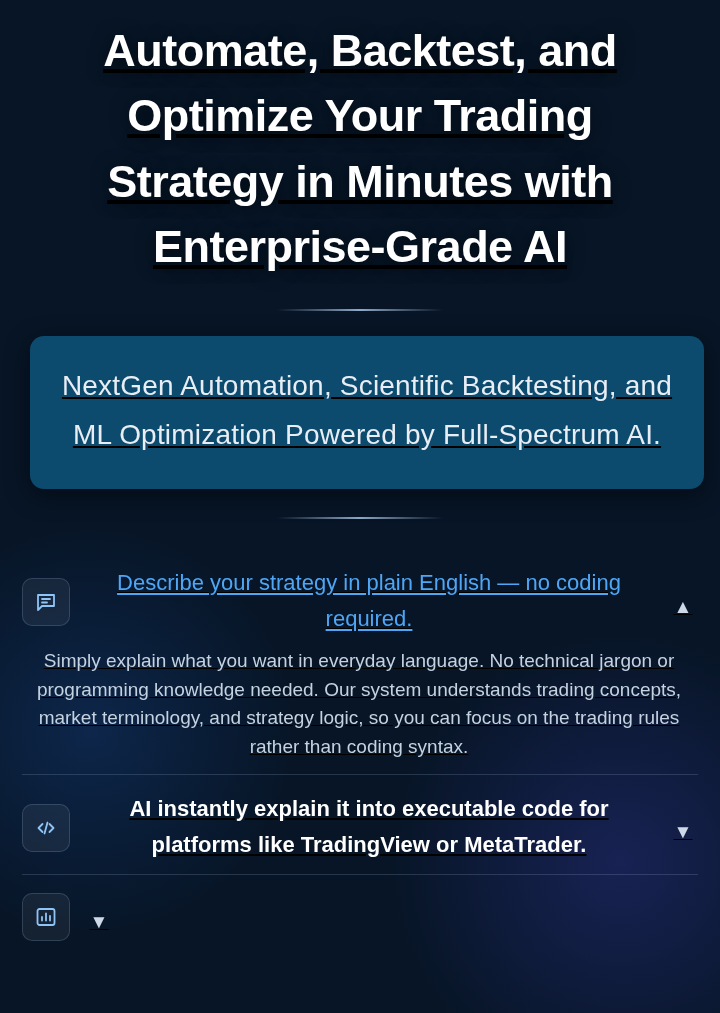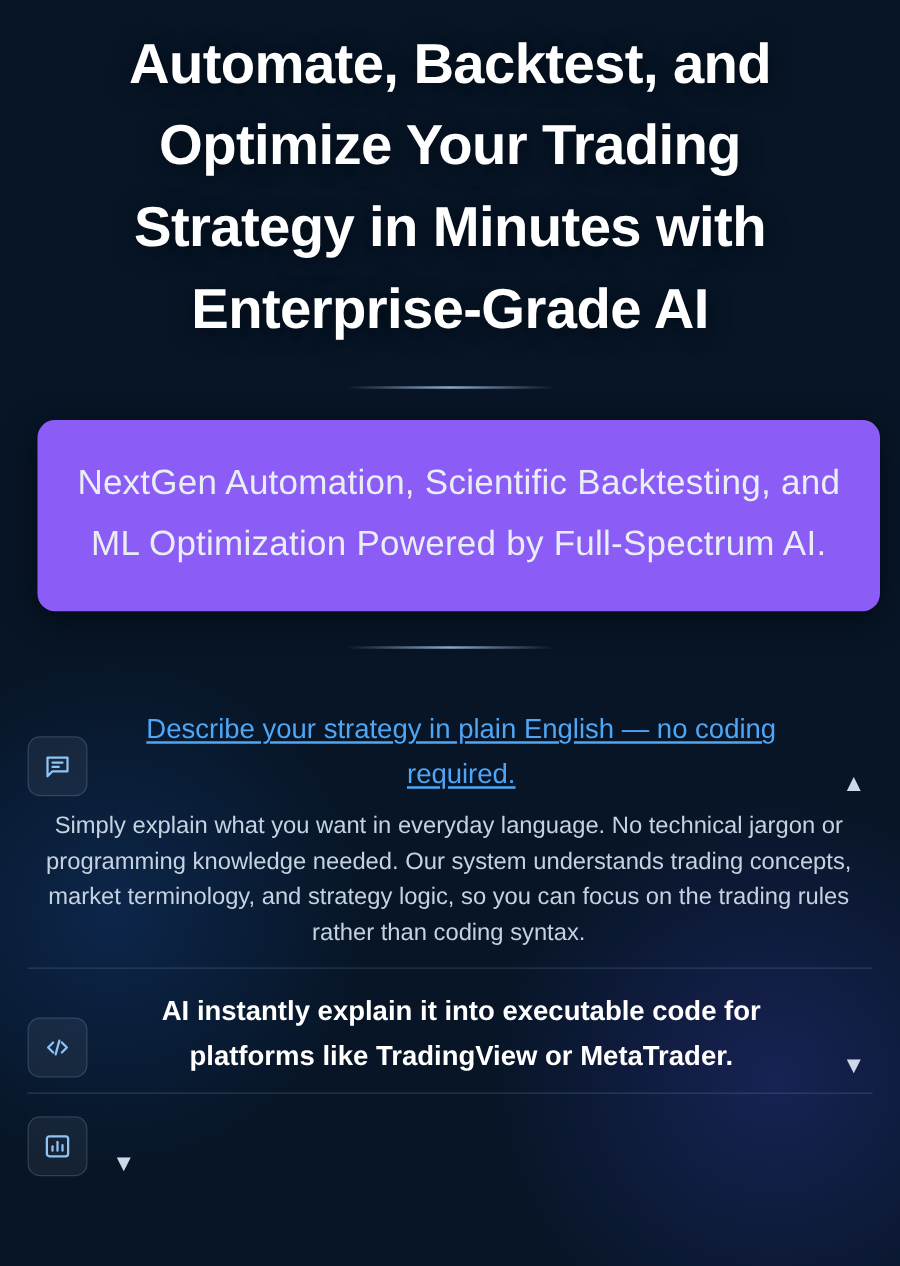--- a/index.html
+++ b/index.html
@@ -13,20 +13,21 @@
   .page {
     position: relative;
     width: 720px;
     height: 1013px;
     background:
       radial-gradient(ellipse 900px 520px at 50% 8%, #0d2b52 0%, rgba(8,24,48,0) 70%),
       radial-gradient(ellipse 700px 600px at 85% 95%, #1b2a63 0%, rgba(10,20,45,0) 72%),
       radial-gradient(ellipse 600px 500px at 10% 60%, #0a2games 0%, rgba(8,20,42,0) 70%),
       linear-gradient(180deg, #071829 0%, #0a1d38 40%, #0b1f42 70%, #0d1f46 100%);
     overflow: hidden;
+    text-decoration: underline;
   }
   .glow-left {
     position: absolute;
     left: -120px; top: 520px;
     width: 420px; height: 420px;
     background: radial-gradient(circle, rgba(18,52,104,0.55) 0%, rgba(10,25,50,0) 70%);
     pointer-events: none;
   }
   .glow-right {
     position: absolute;
@@ -52,21 +53,21 @@
     margin: 30px auto 0 auto;
     width: 166px;
     height: 2px;
     background: linear-gradient(90deg, rgba(140,175,215,0) 0%, rgba(168,196,226,0.85) 50%, rgba(140,175,215,0) 100%);
     border-radius: 2px;
   }
 
   .subcard {
     position: relative;
     margin: 25px 16px 0 30px;
-    background: #8b5cf6;
+    background: #0c4a6e;
     border-radius: 14px;
     padding: 26px 30px 30px 30px;
     box-shadow: 0 6px 26px rgba(0,0,0,0.45);
   }
   .subcard-text {
     text-align: center;
     color: #e9eef5;
     font-size: 28px;
     line-height: 1.74;
     font-weight: 400;
@@ -85,21 +86,21 @@
     position: relative;
     margin: 30px 22px 0 22px;
   }
   .acc-item {
     border-top: 1px solid rgba(150,175,205,0.22);
     padding: 16px 0 12px 0;
   }
   .acc-item.first { border-top: none; }
   .acc-head {
     display: flex;
-    align-items: flex-end;
+    align-items: center;
     gap: 14px;
   }
   .acc-icon {
     flex: 0 0 auto;
     width: 48px; height: 48px;
     border-radius: 10px;
     background: rgba(255,255,255,0.06);
     border: 1px solid rgba(160,190,225,0.20);
     display: flex;
     align-items: center;

